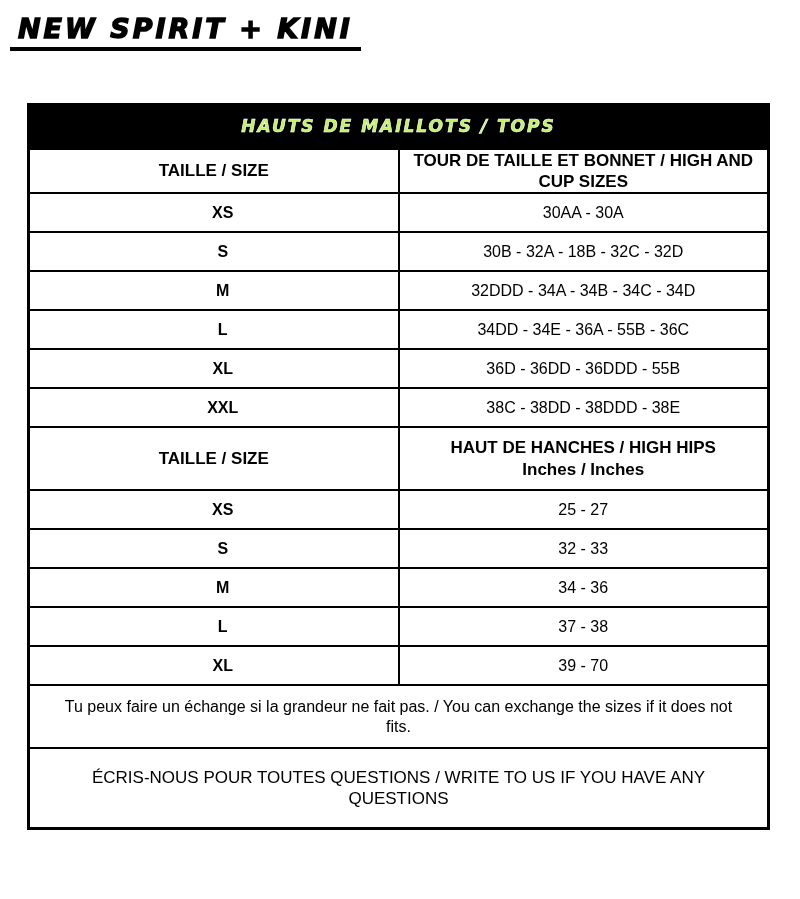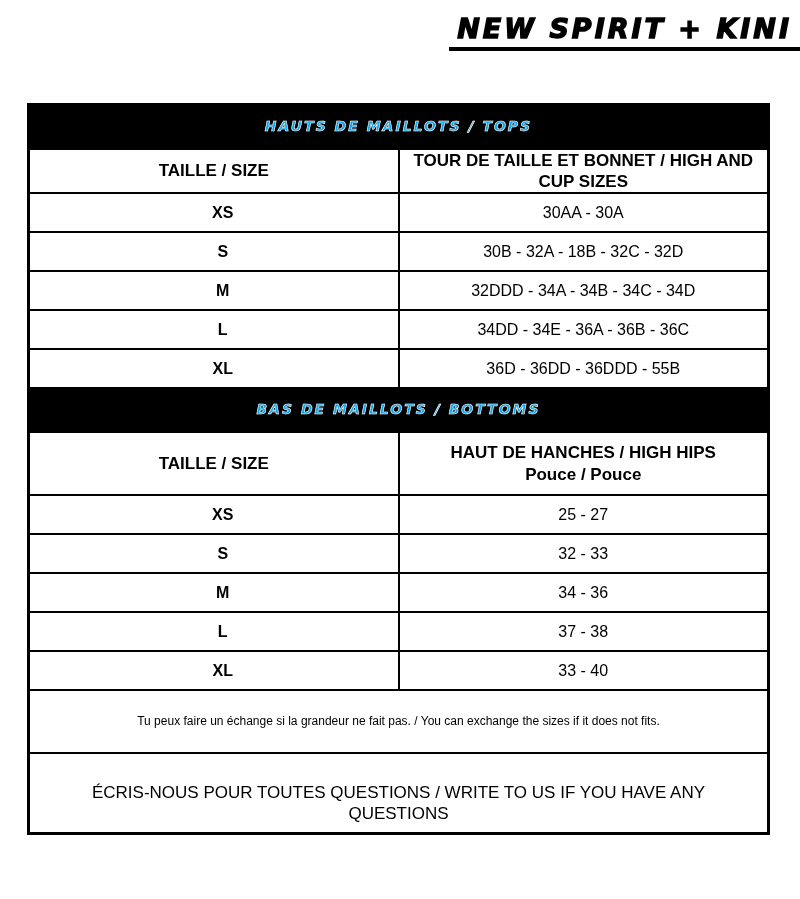--- a/index.html
+++ b/index.html
@@ -3,21 +3,21 @@
 <meta charset="utf-8">
 <style>
   * { margin: 0; padding: 0; box-sizing: border-box; }
   html, body {
     width: 800px; height: 899px;
     background: #ffffff;
     color: #000000;
     font-family: "Liberation Sans", sans-serif;
     overflow: hidden;
   }
-  .title-wrap { text-align: right; margin-top: 13px; }
+  .title-wrap { text-align: left; margin-top: 13px; margin-left: 10px; }
   .page-title {
     display: inline-block;
     font-family: "DejaVu Sans", sans-serif;
     font-weight: bold;
     font-style: italic;
     font-size: 27px;
     letter-spacing: 3px;
     -webkit-text-stroke: 1.4px #000;
     border-bottom: 4px solid #000;
     padding: 0 8px 3px 8px;
@@ -33,35 +33,35 @@
   td {
     border: 2px solid #000;
     text-align: center;
     vertical-align: middle;
     font-size: 16px;
     line-height: 1.25;
   }
   .c1 { width: 152px; }
   .band {
     background: #000000;
-    color: #0ea5e9;
+    color: #bef264;
     font-family: "DejaVu Sans", sans-serif;
     font-style: italic;
     font-weight: bold;
-    font-size: 14px;
+    font-size: 17px;
     letter-spacing: 2px;
     height: 44px;
     -webkit-text-stroke: 0.6px #fff;
   }
   .hrow td { height: 42px; font-weight: bold; font-size: 17px; }
   .hrow2 td { height: 63px; font-weight: bold; font-size: 17px; }
   .drow td { height: 39px; }
   .size-cell { font-weight: bold; padding-left: 18px; }
-  .note1 td { height: 63px; font-size: 12px; }
-  .note2 td { height: 80px; vertical-align: top; padding-top: 28px; font-size: 17px; }
+  .note1 td { height: 63px; font-size: 16px; }
+  .note2 td { height: 80px; vertical-align: top; padding-top: 18px; font-size: 17px; }
   .note-inner1 { max-width: 670px; margin: 0 auto; }
   .note-inner2 { max-width: 690px; margin: 0 auto; }
 </style>
 </head>
 <body>
 
 <div class="title-wrap">
   <span class="page-title">NEW SPIRIT + KINI</span>
 </div>
 
@@ -82,56 +82,57 @@
   <tr class="drow">
     <td class="c1 size-cell">S</td>
     <td>30B - 32A - 18B - 32C - 32D</td>
   </tr>
   <tr class="drow">
     <td class="c1 size-cell">M</td>
     <td>32DDD - 34A - 34B - 34C - 34D</td>
   </tr>
   <tr class="drow">
     <td class="c1 size-cell">L</td>
-    <td>34DD - 34E - 36A - 36B - 36C</td>
+    <td>34DD - 34E - 36A - 55B - 36C</td>
   </tr>
   <tr class="drow">
     <td class="c1 size-cell">XL</td>
     <td>36D - 36DD - 36DDD - 55B</td>
   </tr>
+  <tr class="drow">
+    <td class="c1 size-cell">XXL</td>
+    <td>38C - 38DD - 38DDD - 38E</td>
+  </tr>
 
-  <tr>
-    <td colspan="2" class="band">BAS DE MAILLOTS / BOTTOMS</td>
-  </tr>
   <tr class="hrow2">
     <td class="c1">TAILLE / SIZE</td>
     <td>
       <div>HAUT DE HANCHES / HIGH HIPS</div>
-      <div>Pouce / Pouce</div>
+      <div>Inches / Inches</div>
     </td>
   </tr>
   <tr class="drow">
     <td class="c1 size-cell">XS</td>
     <td>25 - 27</td>
   </tr>
   <tr class="drow">
     <td class="c1 size-cell">S</td>
     <td>32 - 33</td>
   </tr>
   <tr class="drow">
     <td class="c1 size-cell">M</td>
     <td>34 - 36</td>
   </tr>
   <tr class="drow">
     <td class="c1 size-cell">L</td>
     <td>37 - 38</td>
   </tr>
   <tr class="drow">
     <td class="c1 size-cell">XL</td>
-    <td>33 - 40</td>
+    <td>39 - 70</td>
   </tr>
 
   <tr class="note1">
     <td colspan="2">
       <div class="note-inner1">Tu peux faire un échange si la grandeur ne fait pas. / You can exchange the sizes if it does not fits.</div>
     </td>
   </tr>
   <tr class="note2">
     <td colspan="2">
       <div class="note-inner2">ÉCRIS-NOUS POUR TOUTES QUESTIONS / WRITE TO US IF YOU HAVE ANY QUESTIONS</div>

